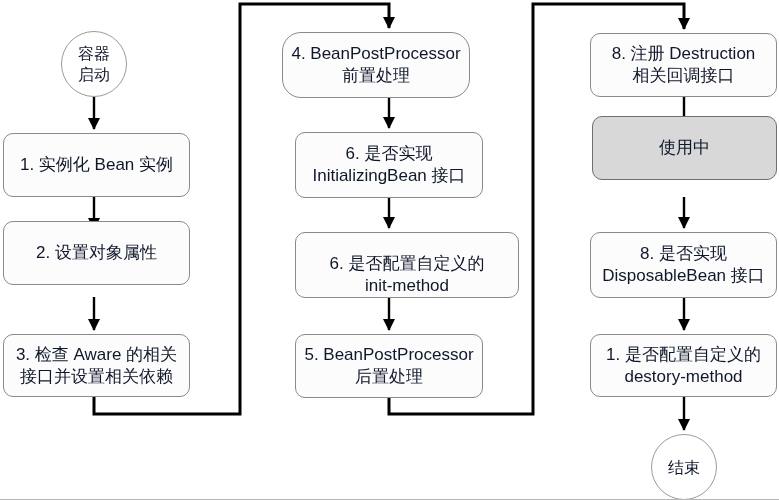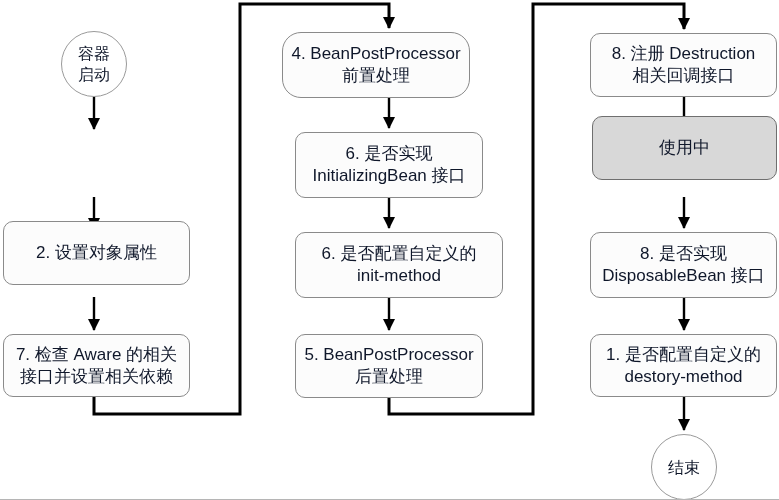--- a/index.html
+++ b/index.html
@@ -63,41 +63,44 @@
     <path d="M684 197 V228" fill="none" stroke="#000" stroke-width="2.4" marker-end="url(#ah)"></path>
     <path d="M684 298 V330" fill="none" stroke="#000" stroke-width="2.4" marker-end="url(#ah)"></path>
     <path d="M684 397 V430" fill="none" stroke="#000" stroke-width="2.4" marker-end="url(#ah)"></path>
   </svg>
 
   <div class="node circle" style="left:61px;top:31px;width:66px;height:66px;">
     <span class="lbl">容器
 启动</span>
   </div>
 
+  <div class="node" style="left:3px;top:133px;width:187px;height:64px;">
+    <span class="lbl">1. 实例化 Bean 实例</span>
+  </div>
 
   <div class="node" style="left:3px;top:221px;width:187px;height:64px;">
     <span class="lbl">2. 设置对象属性</span>
   </div>
 
   <div class="node" style="left:3px;top:334px;width:187px;height:63px;">
-    <span class="lbl">7. 检查 Aware 的相关
+    <span class="lbl">3. 检查 Aware 的相关
 接口并设置相关依赖</span>
   </div>
 
   <div class="node" style="left:282px;top:32px;width:188px;height:66px;border-radius:19px;">
     <span class="lbl">4. BeanPostProcessor
 前置处理</span>
   </div>
 
   <div class="node" style="left:295px;top:132px;width:188px;height:66px;">
     <span class="lbl">6. 是否实现
 InitializingBean 接口</span>
   </div>
 
-  <div class="node" style="left:295px;top:232px;width:208px;height:66px;">
+  <div class="node" style="left:295px;top:232px;width:224px;height:66px;align-items:flex-end;">
     <span class="lbl">6. 是否配置自定义的
 init-method</span>
   </div>
 
   <div class="node" style="left:295px;top:334px;width:188px;height:64px;">
     <span class="lbl">5. BeanPostProcessor
 后置处理</span>
   </div>
 
   <div class="node" style="left:590px;top:33px;width:187px;height:64px;">

